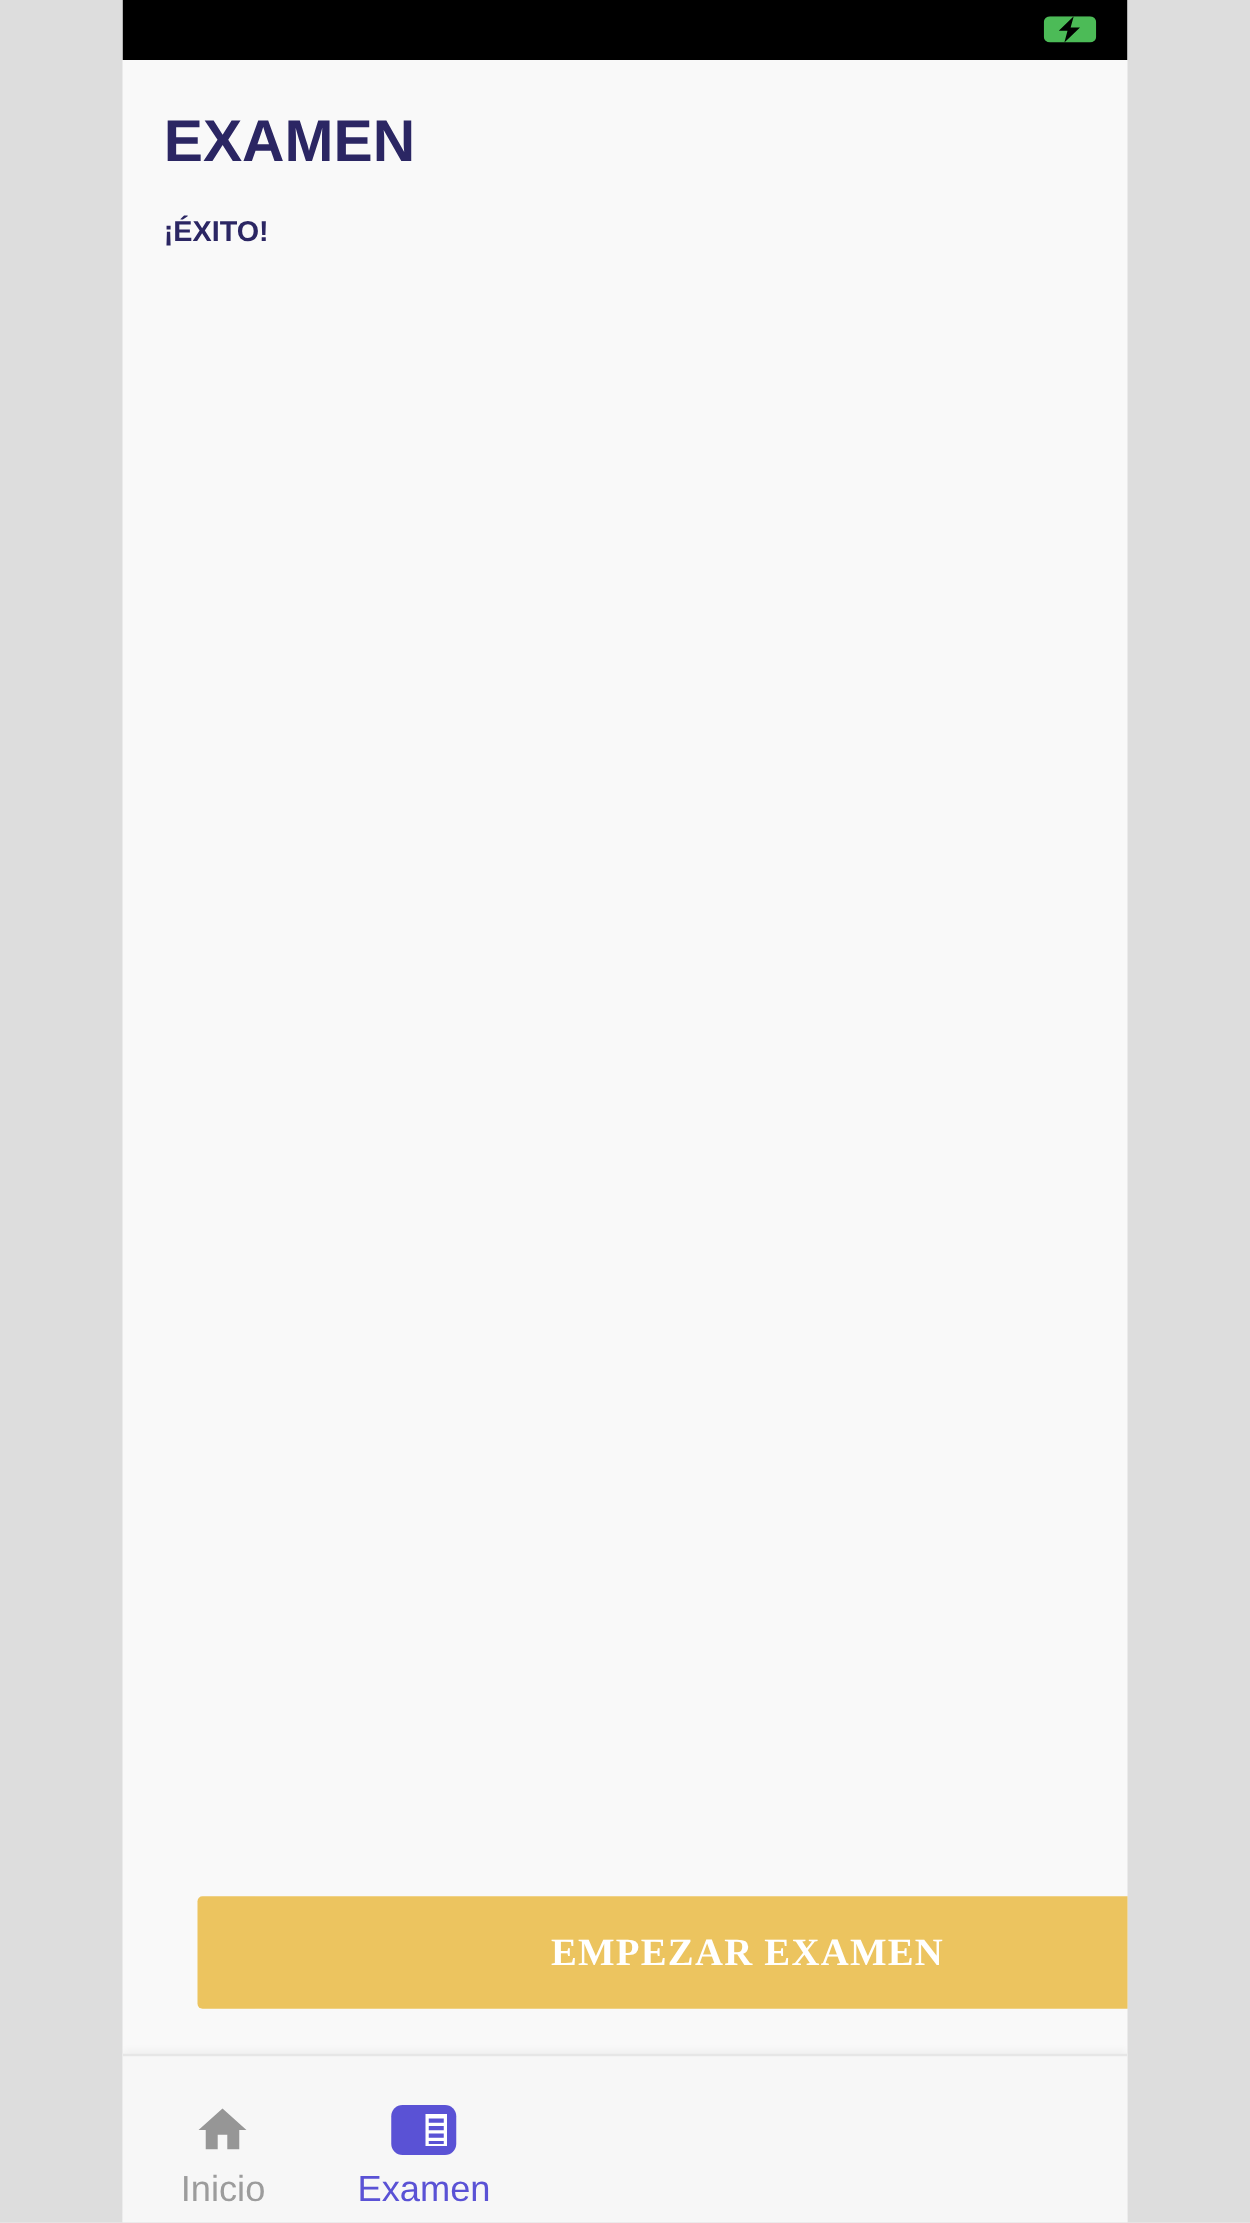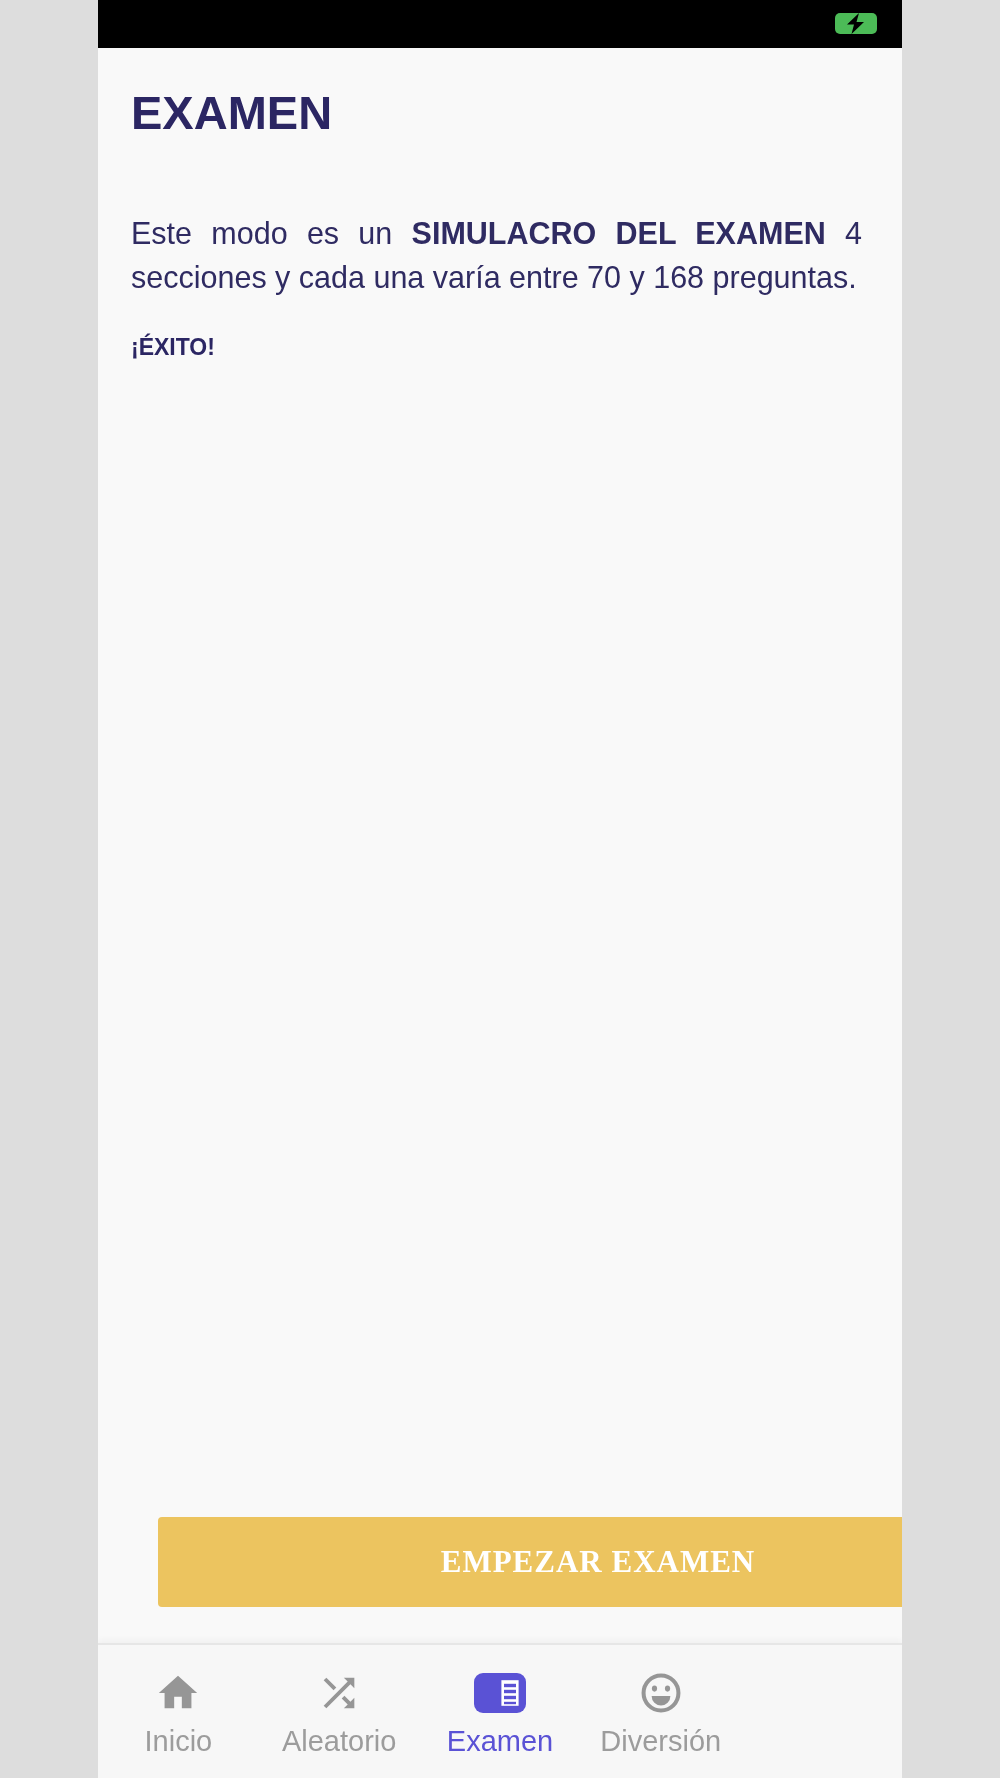--- a/index.html
+++ b/index.html
@@ -47,21 +47,21 @@
   }
   
   .bottom-nav{
     position:absolute;bottom:0;left:0;width:100%;height:135px;
     background:var(--nav-bg);border-top:2px solid var(--divider);
     box-shadow:0 -3px 6px rgba(0,0,0,0.04);
     display:grid;grid-template-columns:repeat(5,1fr);
   }
   .nav-item{
     display:flex;flex-direction:column;align-items:center;
-    padding-top:22px;cursor:pointer;
+    padding-top:22px;cursor:pointer;justify-content:center;
   }
   .nav-item .icon-box{height:52px;display:flex;align-items:center;justify-content:center;}
   .nav-item .nav-label{font-size:29px;color:var(--label-gray);margin-top:8px;line-height:1;}
   .nav-item svg .stroke-gray{stroke:var(--icon-gray);}
   .nav-item svg .fill-gray{fill:var(--icon-gray);}
   .nav-item.active .nav-label{color:var(--accent);}
 </style>
 </head>
 <body>
 
@@ -70,70 +70,50 @@
   <div class="status-bar">
     <svg class="battery" viewBox="0 0 42 21">
       <rect x="0" y="0" width="42" height="21" rx="5" fill="#4cbb57"></rect>
       <path d="M24 0 L12 11.5 H19 L16.5 21 L29 9 H21.5 L24 0 Z" fill="#000000"></path>
     </svg>
   </div>
 
   <div class="content">
     <h1 class="page-title">EXAMEN</h1>
 
-    <p class="para para-first"><span>Este modo es un </span><b>SIMULACRO DEL EXAMEN</b><span> 4 secciones y cada una varía entre 70 y 168 preguntas.</span></p>
 
 
 
     <p class="success">¡ÉXITO!</p>
   </div>
 
   <button class="start-button">EMPEZAR EXAMEN</button>
 
   <nav class="bottom-nav">
 
     <div class="nav-item">
       <span class="icon-box">
         <svg width="46" height="46" viewBox="0 0 24 24">
           <path class="fill-gray" d="M10 20v-6h4v6h5v-8h3L12 3 2 12h3v8z"></path>
         </svg>
       </span>
       <span class="nav-label">Inicio</span>
     </div>
 
-    <div class="nav-item">
-      <span class="icon-box">
-        <svg width="46" height="46" viewBox="0 0 24 24">
-          <path class="fill-gray" d="M14.83 13.41l-1.41 1.41 3.13 3.13L14.5 20H20v-5.5l-2.04 2.04-3.13-3.13zM14.5 4l2.04 2.04L4 18.59 5.41 20 17.96 7.46 20 9.5V4h-5.5zM10.59 9.17L5.41 4 4 5.41l5.17 5.17 1.42-1.41z"></path>
-        </svg>
-      </span>
-      <span class="nav-label">Aleatorio</span>
-    </div>
 
     <div class="nav-item active">
       <span class="icon-box">
         <svg width="54" height="44" viewBox="0 0 27 22">
           <rect x="0.5" y="1" width="26" height="20" rx="4.5" fill="#5a52d5"></rect>
           <rect x="14.2" y="4.6" width="8.6" height="12.8" fill="#ffffff"></rect>
           <rect x="15.5" y="6.4" width="6" height="1.7" fill="#5a52d5"></rect>
           <rect x="15.5" y="9.4" width="6" height="1.7" fill="#5a52d5"></rect>
           <rect x="15.5" y="12.4" width="6" height="1.7" fill="#5a52d5"></rect>
           <rect x="15.5" y="15.4" width="6" height="1.2" fill="#5a52d5"></rect>
         </svg>
       </span>
       <span class="nav-label">Examen</span>
     </div>
 
-    <div class="nav-item">
-      <span class="icon-box">
-        <svg width="46" height="46" viewBox="0 0 24 24">
-          <circle class="stroke-gray" cx="12" cy="12" r="9.1" fill="none" stroke-width="2.1"></circle>
-          <ellipse class="fill-gray" cx="8.6" cy="9.7" rx="1.35" ry="1.6"></ellipse>
-          <ellipse class="fill-gray" cx="15.4" cy="9.7" rx="1.35" ry="1.6"></ellipse>
-          <path class="fill-gray" d="M7.1 13.6h9.8a4.9 4.9 0 0 1-9.8 0z"></path>
-        </svg>
-      </span>
-      <span class="nav-label">Diversión</span>
-    </div>
 
 
   </nav>
 </div>
 
 </body></html>

